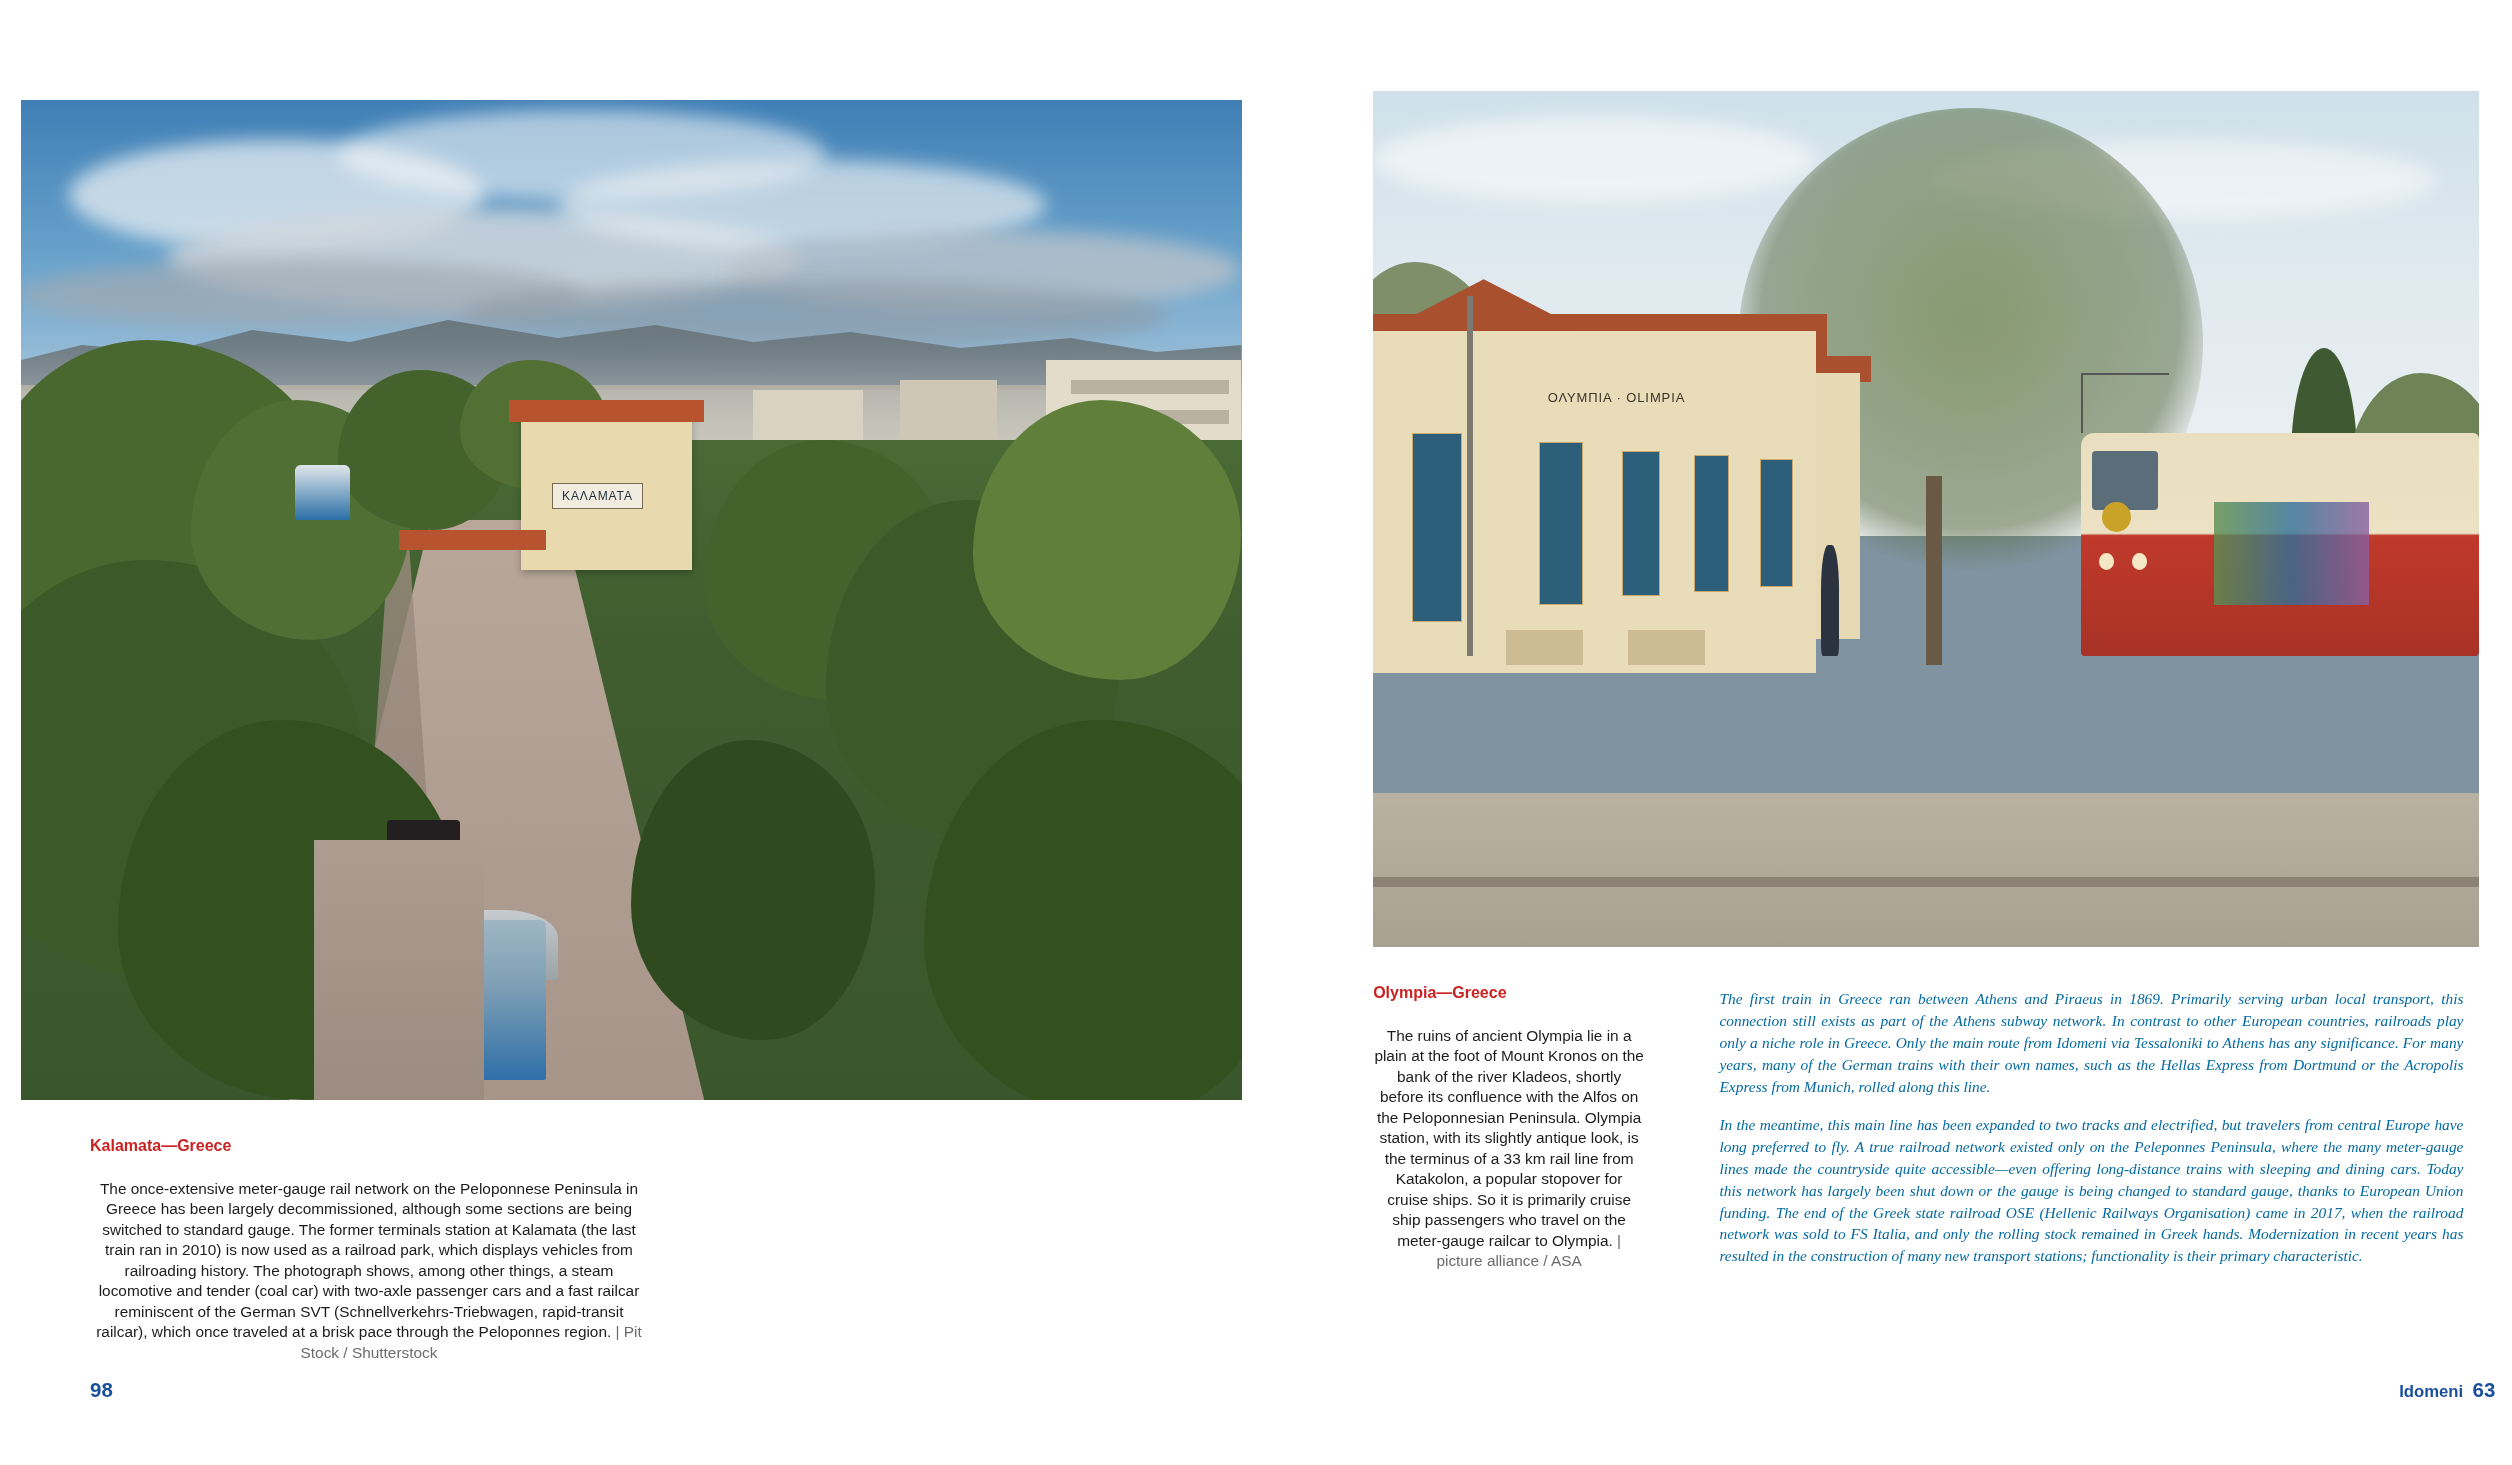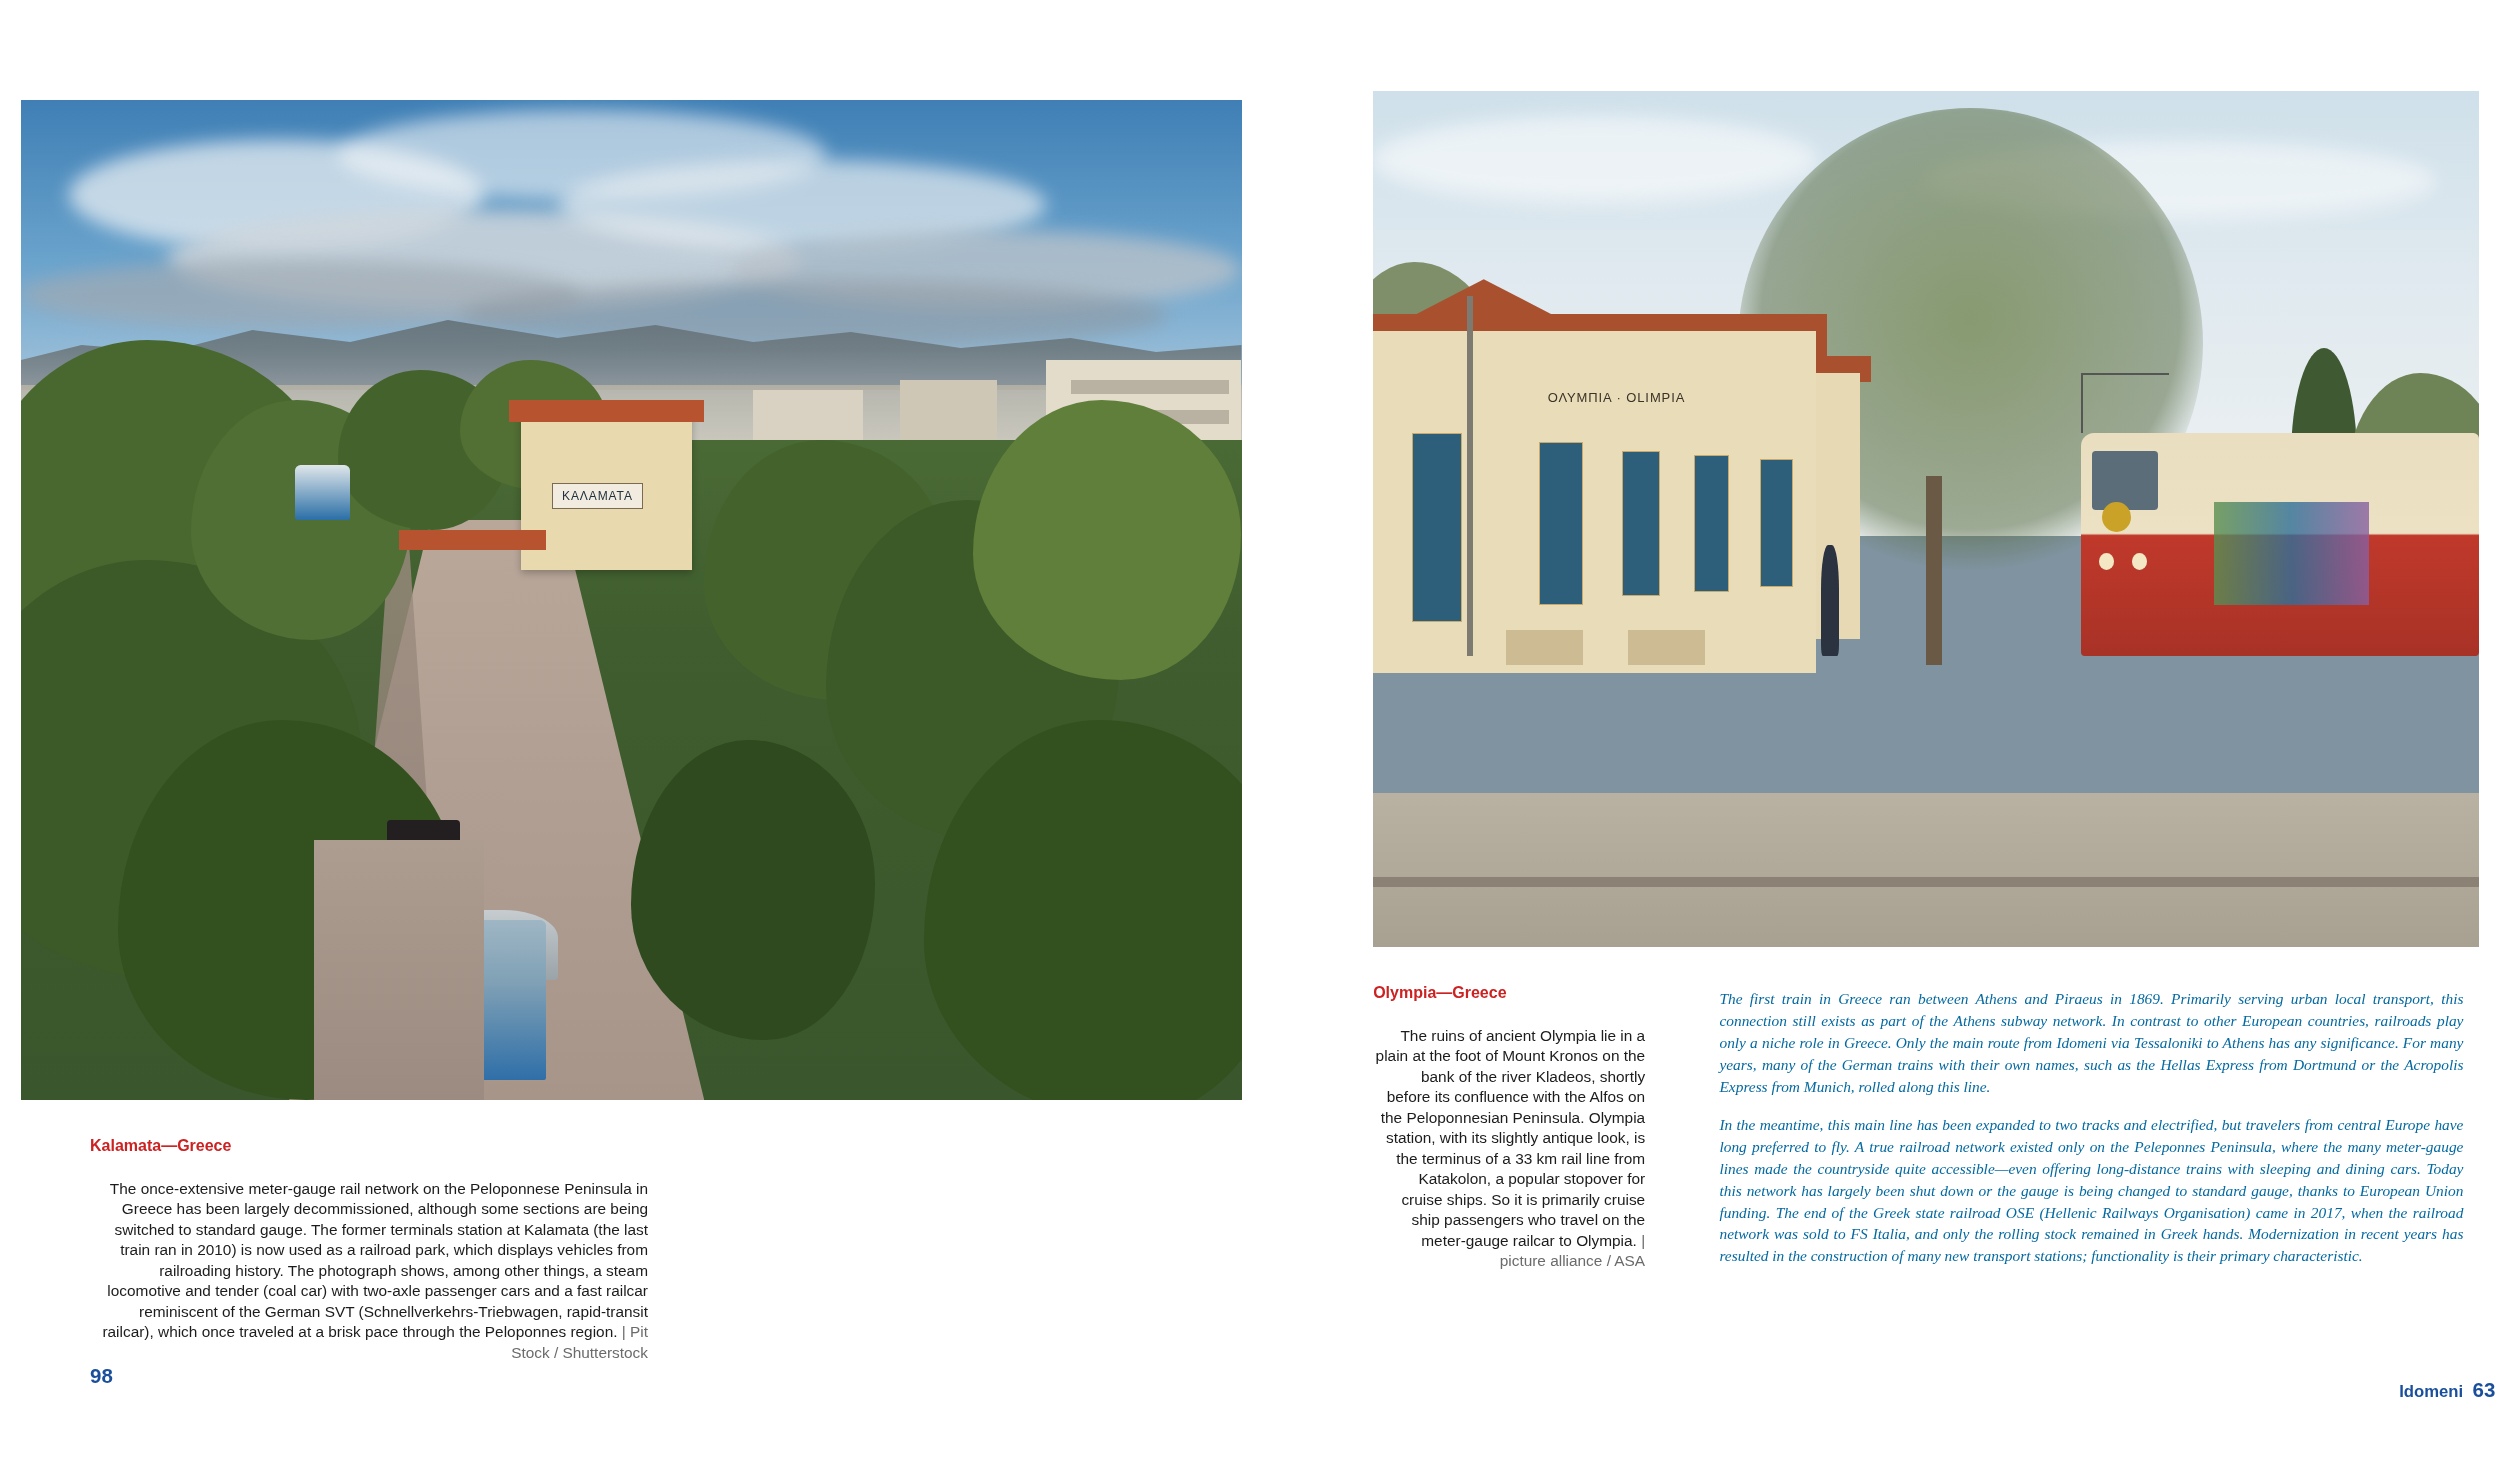--- a/index.html
+++ b/index.html
@@ -257,21 +257,21 @@
   .cap-title {
     color: #cc2222;
     font-weight: bold;
     font-size: 16px;
     margin-bottom: 5.6px;
   }
   .cap-body {
     color: #1c1c1c;
     font-size: 15.4px;
     line-height: 1.33;
-    text-align: right;
+    text-align: center;
     margin-top: 24px;
   }
   .cap-credit {
     color: #6b6b6b;
   }
   .left-caption {
     left: 90px;
     top: 1137px;
     width: 558px;
   }
@@ -291,21 +291,21 @@
     line-height: 1.42;
     color: #0369a1;
     text-align: justify;
   }
   .body-serif p { margin: 0 0 16.7px 0; }
   .body-serif p:last-child { margin-bottom: 8px; }
 
   .folio-left {
     position: absolute;
     left: 90px;
-    bottom: 77px;
+    bottom: 63px;
     color: #1a4f9c;
     font-weight: bold;
     font-size: 20.5px;
   }
   .folio-right {
     position: absolute;
     right: 16.7px;
     bottom: 63px;
     color: #1a4f9c;
     font-weight: bold;

